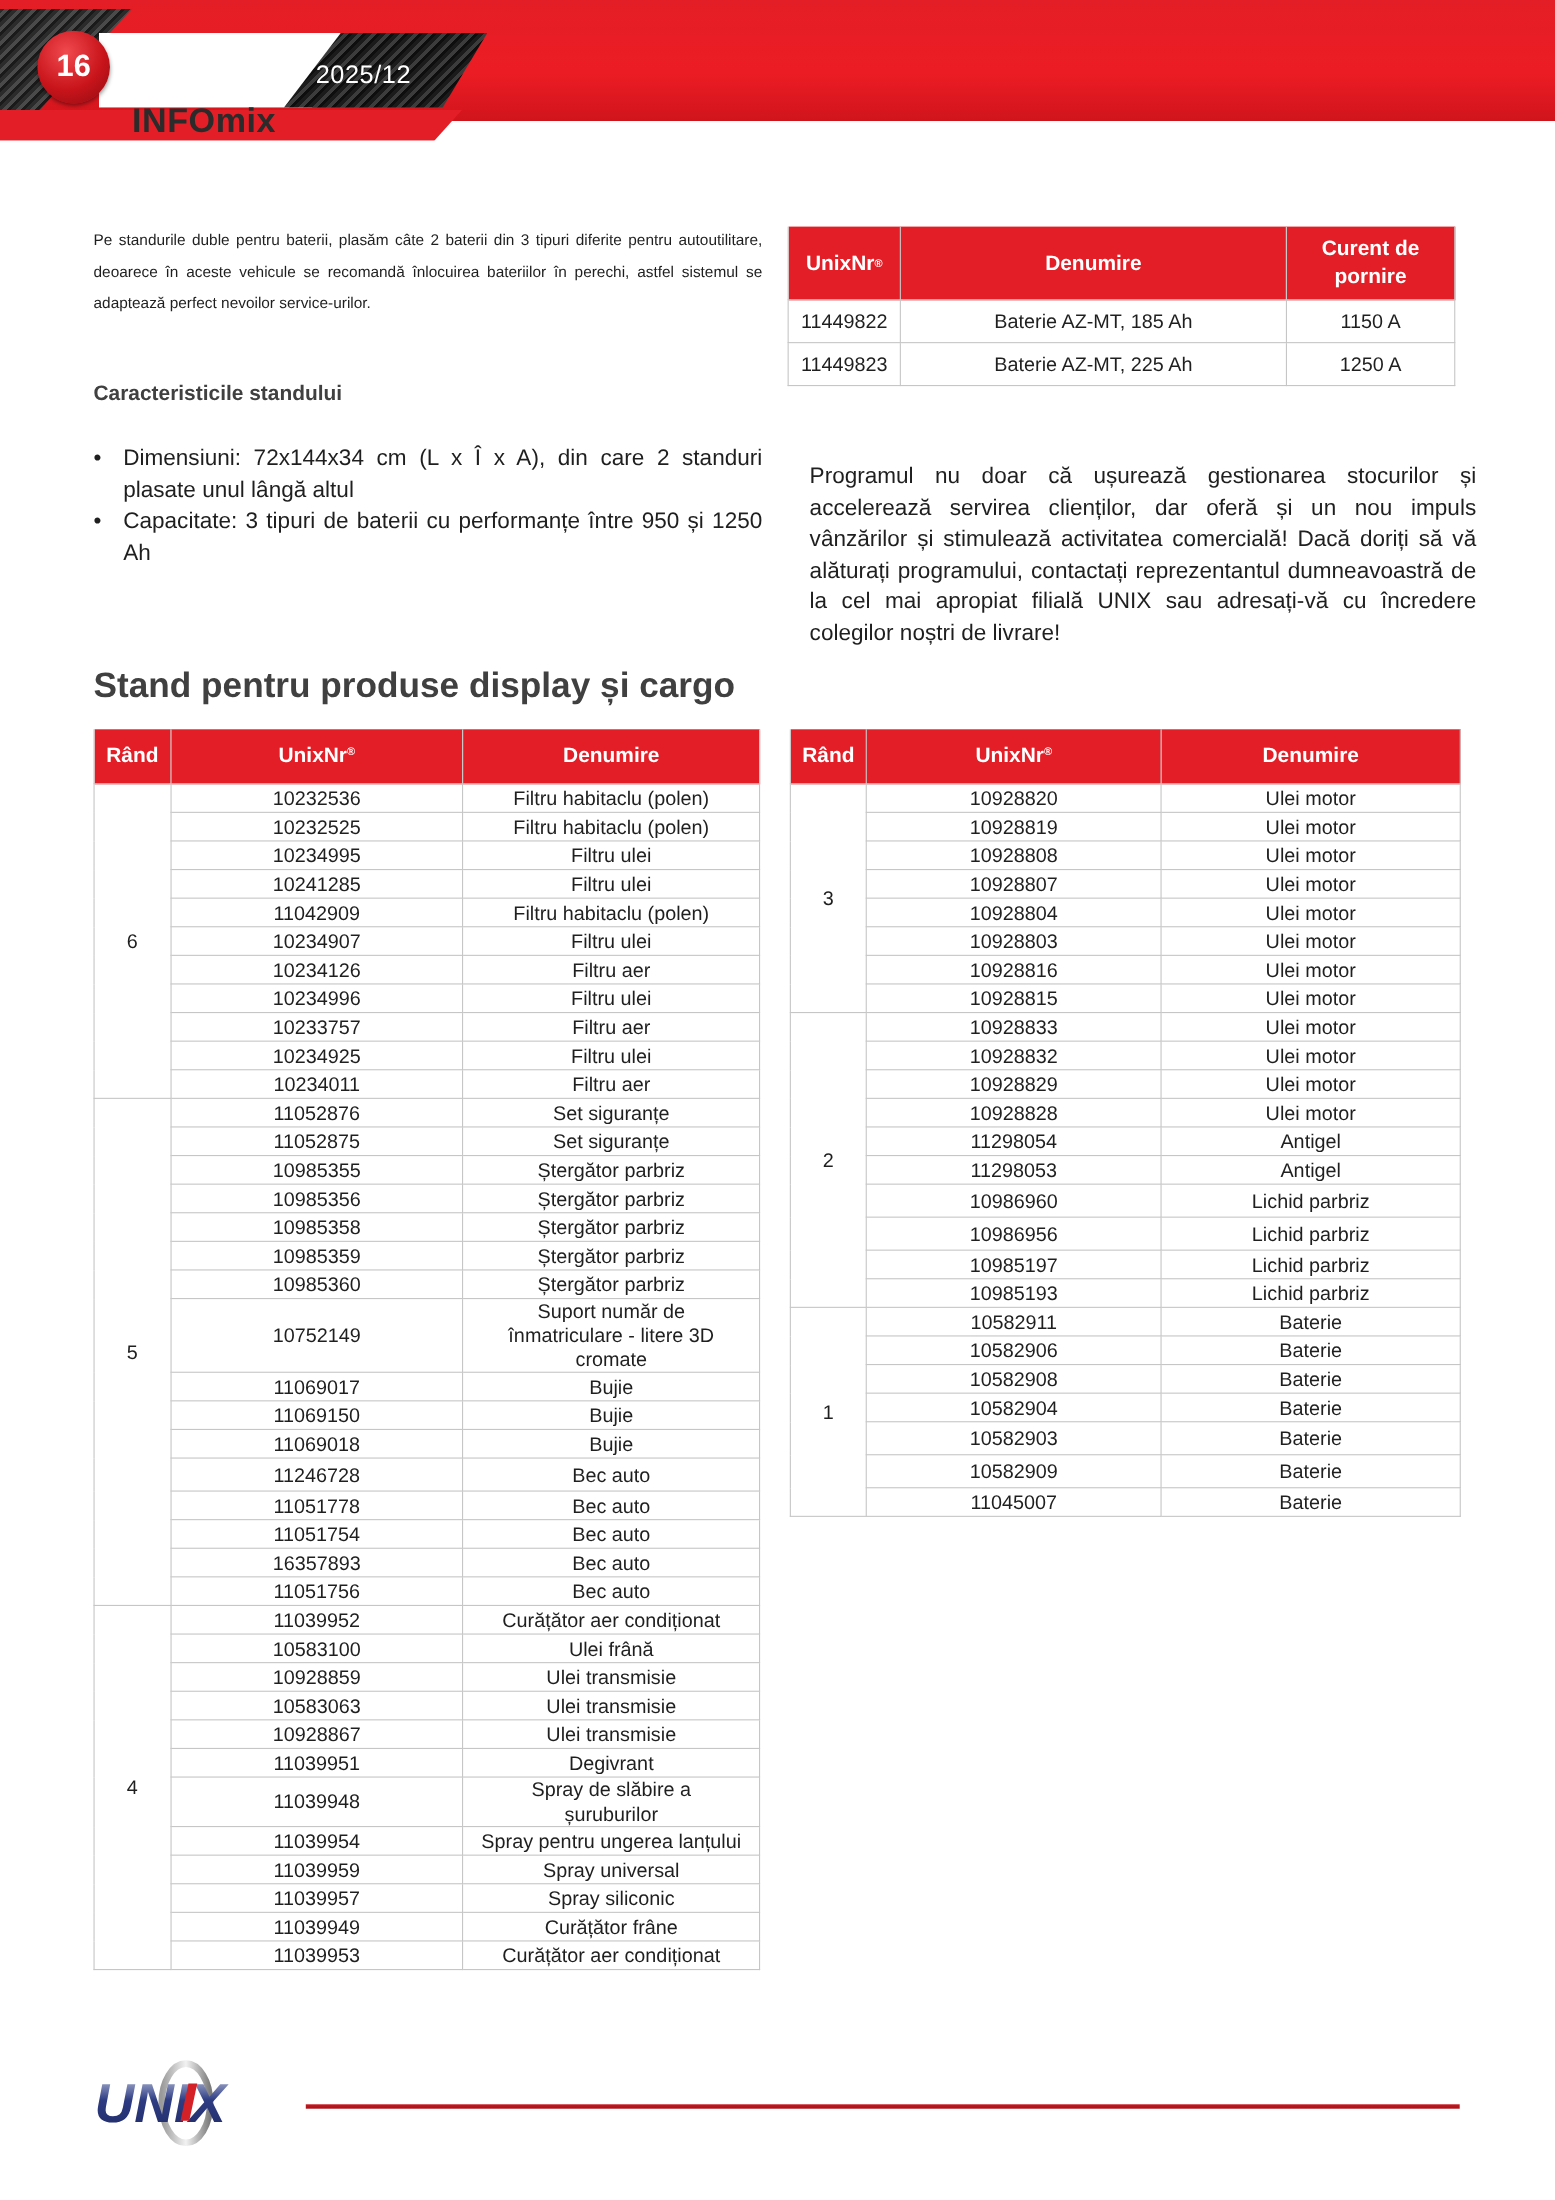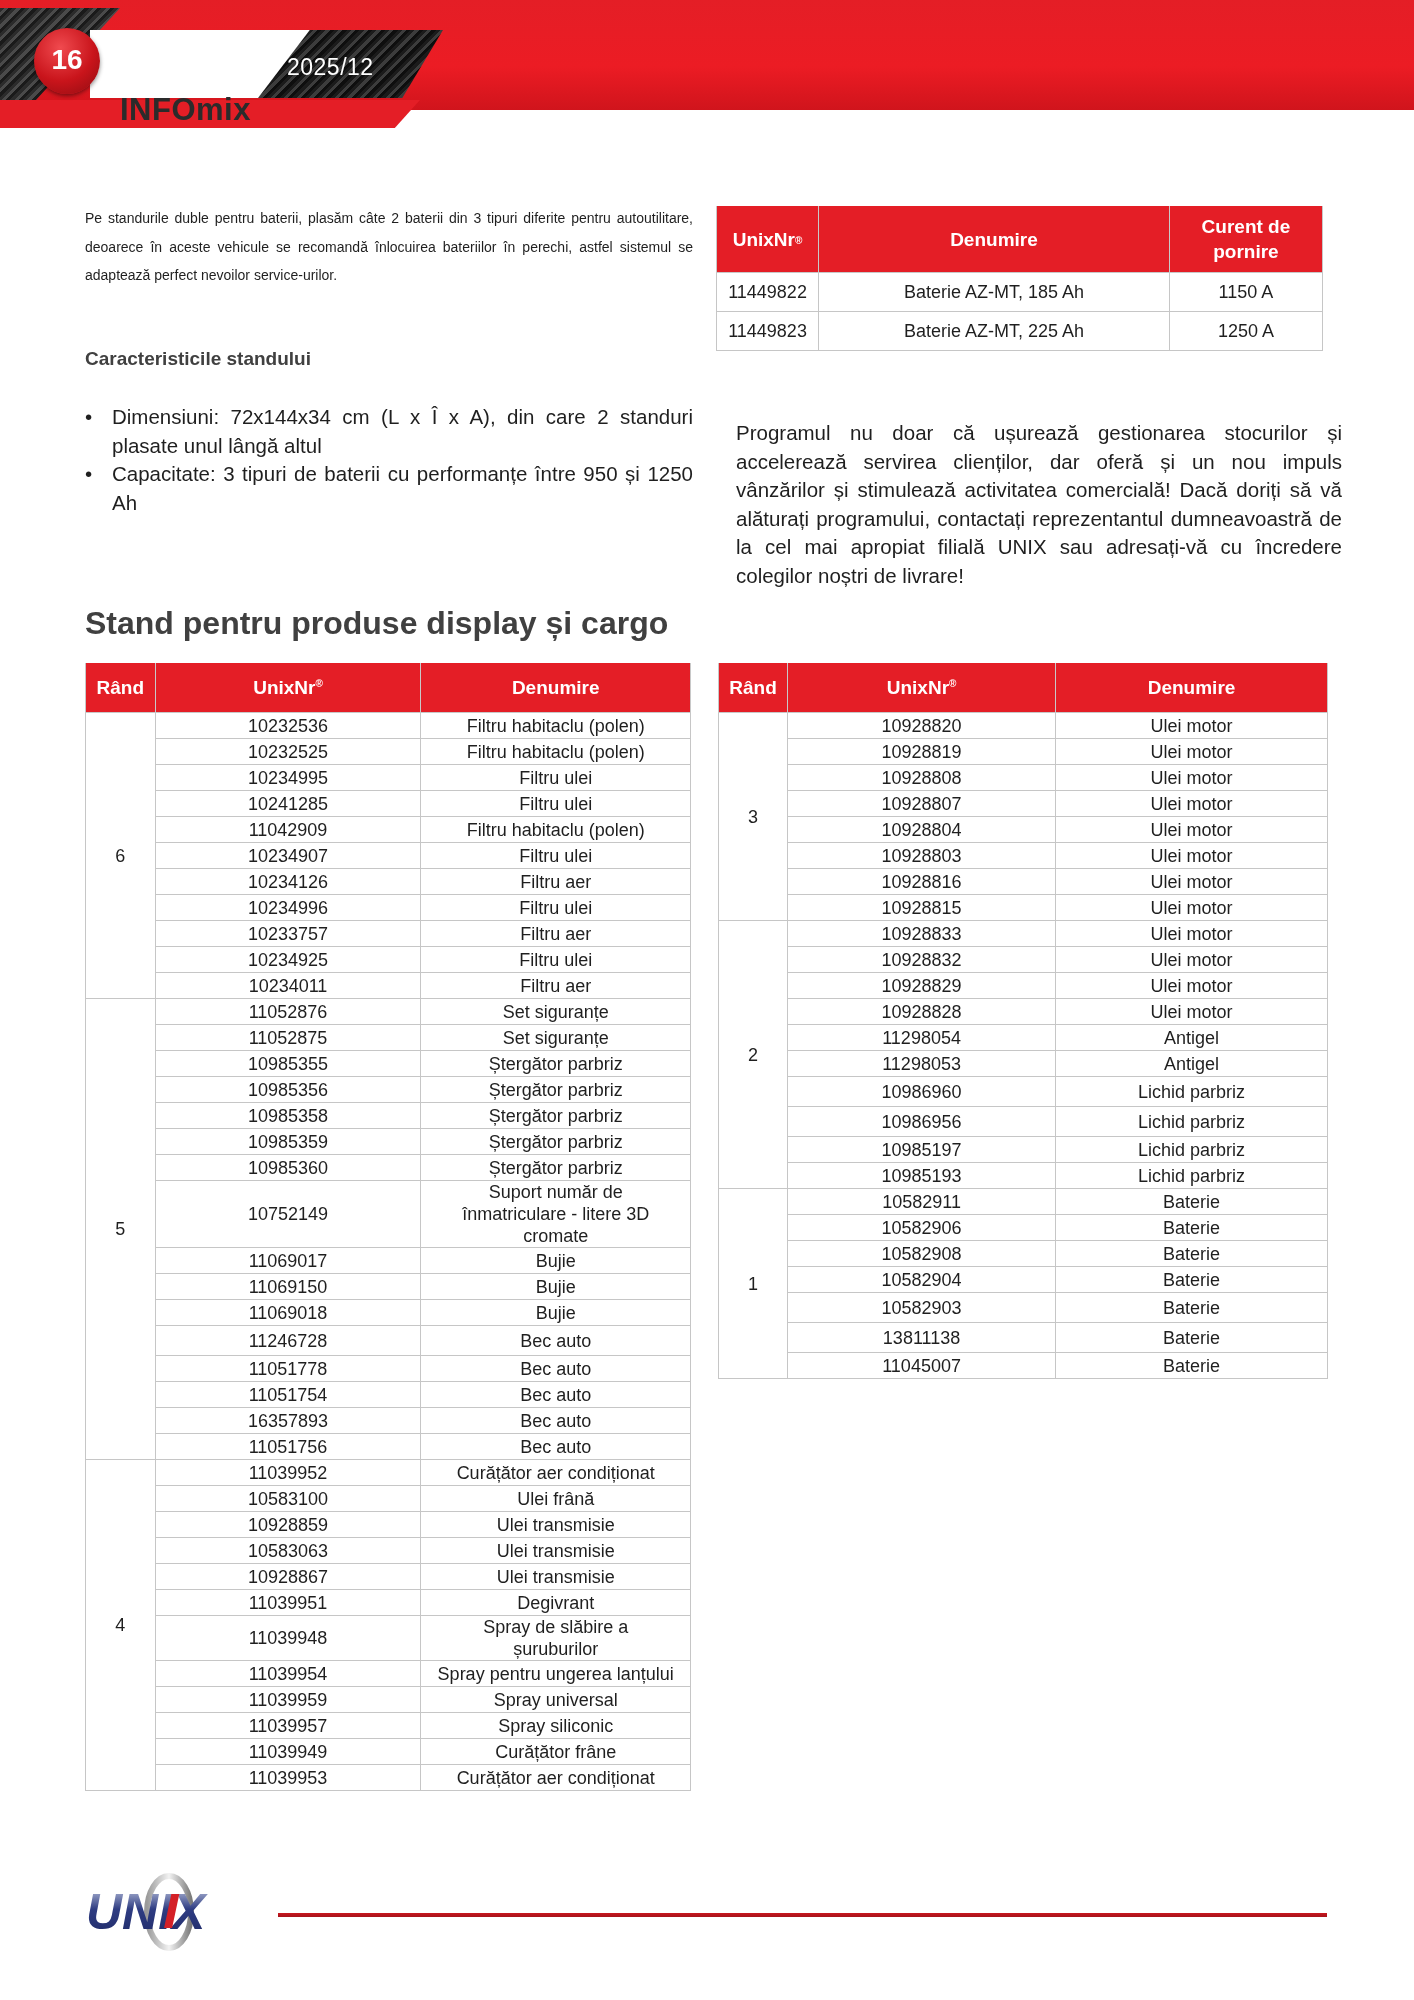--- a/index.html
+++ b/index.html
@@ -416,21 +416,21 @@
       </tr>
       <tr>
         <td>10582904</td>
         <td>Baterie</td>
       </tr>
       <tr>
         <td class="mid">10582903</td>
         <td class="mid">Baterie</td>
       </tr>
       <tr>
-        <td class="mid">13811138</td>
+        <td class="mid">10582909</td>
         <td class="mid">Baterie</td>
       </tr>
       <tr>
         <td>11045007</td>
         <td>Baterie</td>
       </tr>
     </tbody>
 </table>
 
 <div class="footer-logo">

